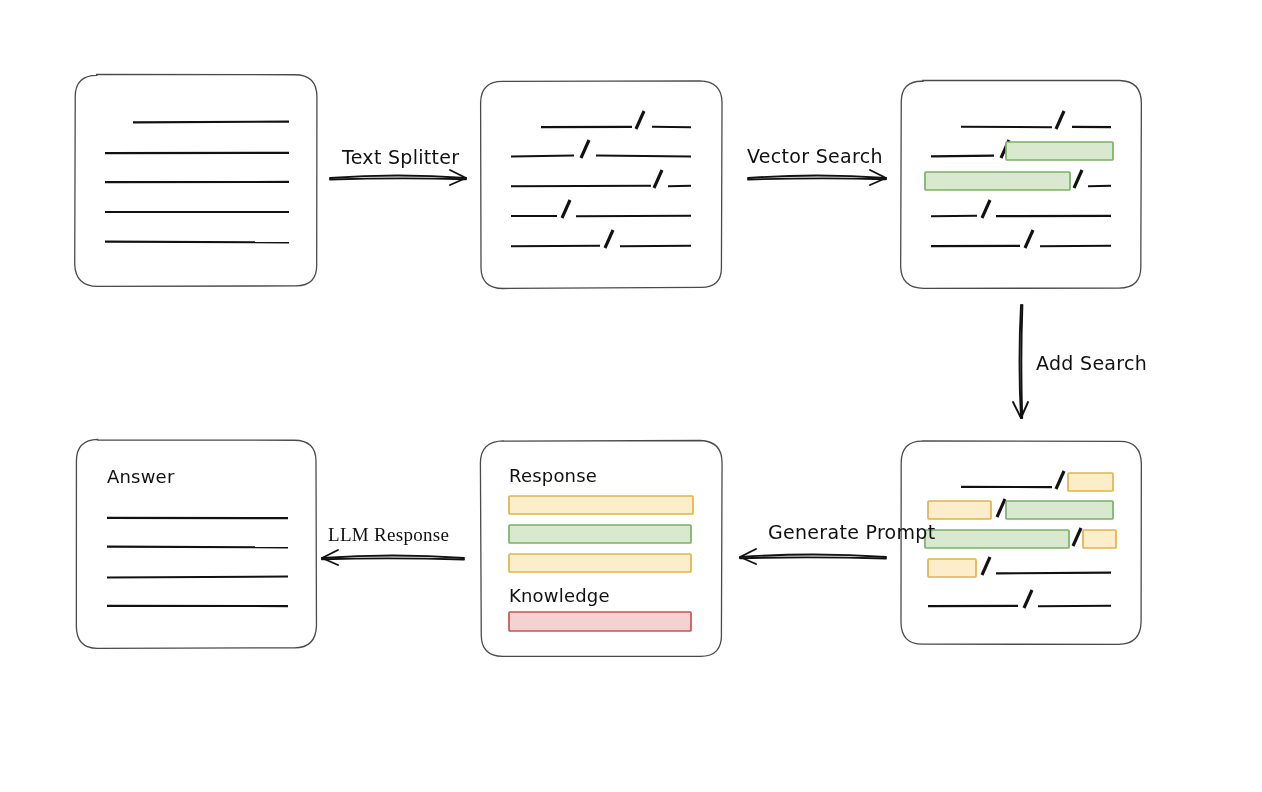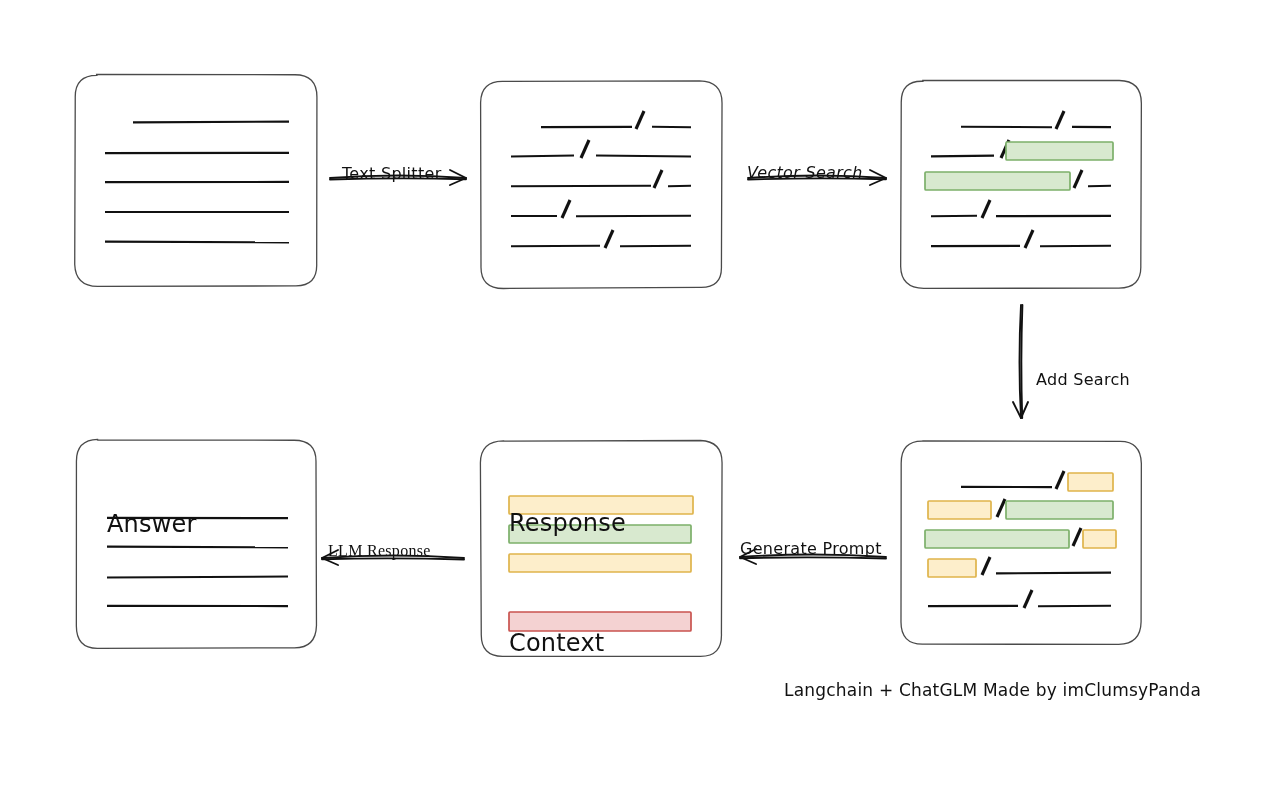--- a/index.html
+++ b/index.html
@@ -10,22 +10,22 @@
   .boxpath{fill:#ffffff;stroke:#4a4a4a;stroke-width:1.3;}
   .rule{stroke:#111111;stroke-width:2.1;stroke-linecap:butt;}
   .slash{stroke:#111111;stroke-width:3.1;stroke-linecap:butt;}
   .arrowline{fill:none;stroke:#111111;stroke-width:1.9;stroke-linecap:round;}
   .arrowhead{fill:none;stroke:#111111;stroke-width:1.9;stroke-linejoin:round;stroke-linecap:round;}
   .seg-green{fill:#d8e9cf;stroke:#7cb06a;stroke-width:1.7;}
   .seg-yellow{fill:#fdeecb;stroke:#dfb44b;stroke-width:1.7;}
   .seg-red{fill:#f4d2d2;stroke:#c9534f;stroke-width:1.7;}
   .txt{position:absolute;color:#111;white-space:nowrap;
        font-family:"DejaVu Sans","Liberation Sans",sans-serif;}
-  .arrow-label{font-size:16px;letter-spacing:.3px;margin-top:18px;}
-  .box-label{font-size:24px;letter-spacing:.2px;margin-top:44px;}
+  .arrow-label{font-size:19px;letter-spacing:.3px;}
+  .box-label{font-size:18px;letter-spacing:.2px;}
   .footer-label{font-size:17px;letter-spacing:.2px;}
 </style>
 </head>
 <body>
 
 <div id="stage">
   <svg id="canvas" viewBox="0 0 1262 792" xmlns="http://www.w3.org/2000/svg">
     <g id="boxes">
         <path d="M 96.61554452607666 74.45125322344306 L 294.49809186172115 74.75381376759792 Q 317.04449218536934 74.55866885187973 316.92579439302244 97.21699917349825 L 316.68713641180057 263.8689939381876 Q 317.46800994918124 286.2357463840096 295.33015060463464 285.920424652342 L 97.58218383851097 286.40393753098505 Q 75.46150589034032 286.15375709564137 74.73120880137719 264.47910884068307 L 75.24589176217368 96.7439081193618 Q 75.18193006547257 75.42242383999863 96.81593275084902 75.35320987745803 Z" class="boxpath"></path>
         <path d="M 503.4621346002501 81.39609317825925 L 699.6721718313275 80.9300897600735 Q 722.155929088898 81.40081739467607 722.0233302118831 103.21316480669806 L 721.426787757886 266.5928217252683 Q 721.9898571970359 288.0504460337341 699.9925198557286 287.4103734970141 L 503.36713294178116 288.4985109334339 Q 480.56583929064954 288.4179435078604 481.0010231735655 266.3703817133188 L 480.6031370640747 102.5265904307955 Q 480.99074775003396 80.85976600663726 503.2721176151056 81.36642837569417 Z" class="boxpath"></path>
@@ -118,23 +118,22 @@
         <g>
           <path d="M 464 558 Q 393 553 322 558" class="arrowline"></path>
           <path d="M 464 559.5 Q 393 557.5 322 559.2" class="arrowline"></path>
           <path d="M 338 550 L 322 558 L 338 565" class="arrowhead"></path>
         </g>
       </g>
   </svg>
 
   <div id="labels">
       <div class="txt box-label" style="left: 509px; top: 465px;">Response</div>
-      <div class="txt box-label" style="left: 509px; top: 585px;">Context</div>
+      <div class="txt box-label" style="left: 509px; top: 585px;">Knowledge</div>
       <div class="txt box-label" style="left: 107px; top: 466px;">Answer</div>
       <div class="txt arrow-label" style="left: 342px; top: 146px;">Text Splitter</div>
-      <div class="txt arrow-label" style="left: 747px; top: 145px; font-style: italic;">Vector Search</div>
+      <div class="txt arrow-label" style="left: 747px; top: 145px;">Vector Search</div>
       <div class="txt arrow-label" style="left: 1036px; top: 352px;">Add Search</div>
-      <div class="txt arrow-label" style="left: 740px; top: 521px;">Generate Prompt</div>
+      <div class="txt arrow-label" style="left: 768px; top: 521px;">Generate Prompt</div>
       <div class="txt arrow-label" style="left: 328px; top: 524px; font-family: Liberation Serif, serif;">LLM Response</div>
     </div>
 
-  <div class="txt footer-label" id="footer" style="left:784px;top:680px;">Langchain + ChatGLM Made by imClumsyPanda</div>
 </div>
 
 </body></html>

